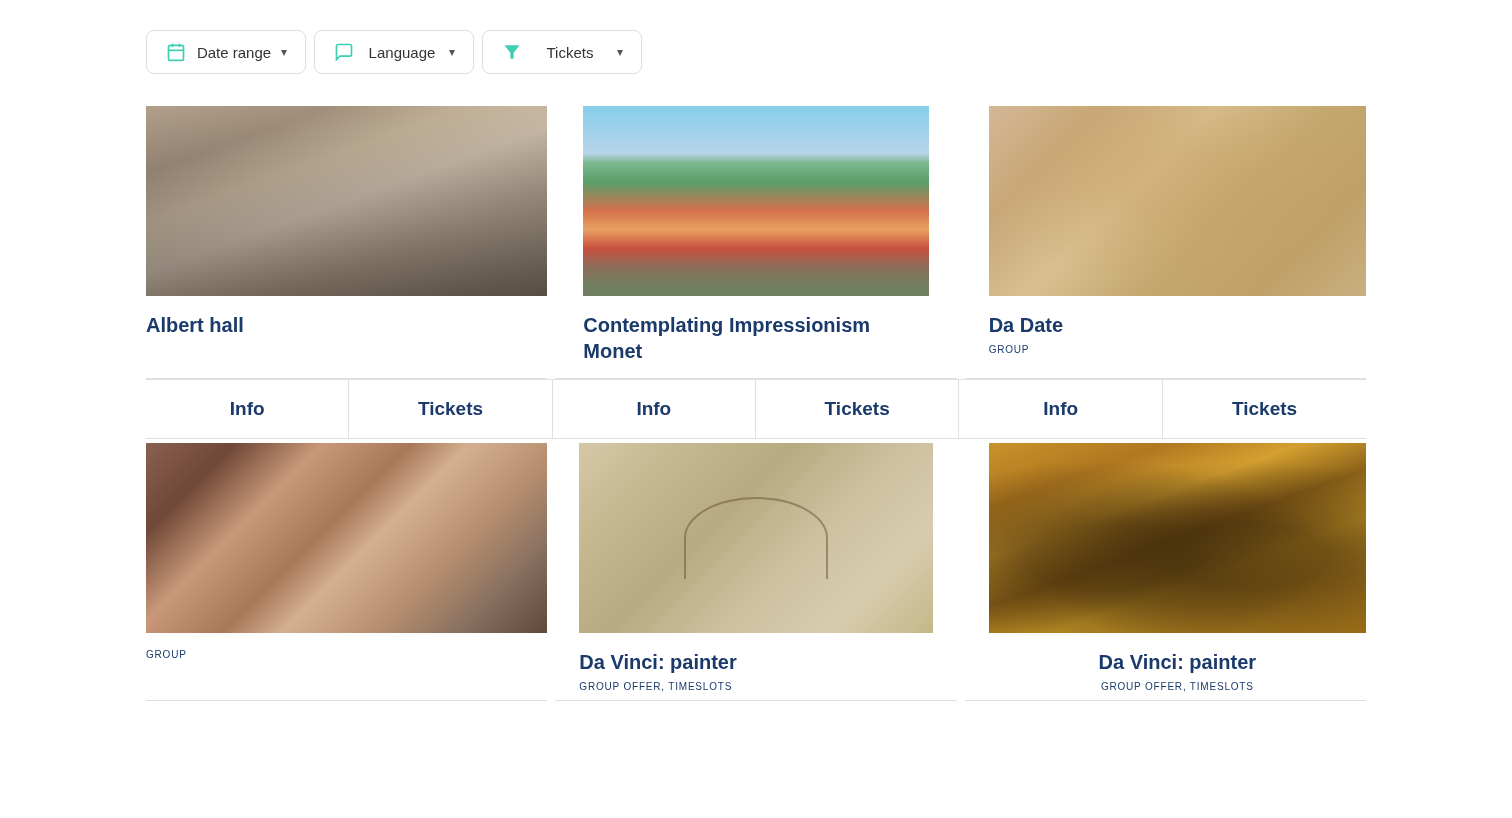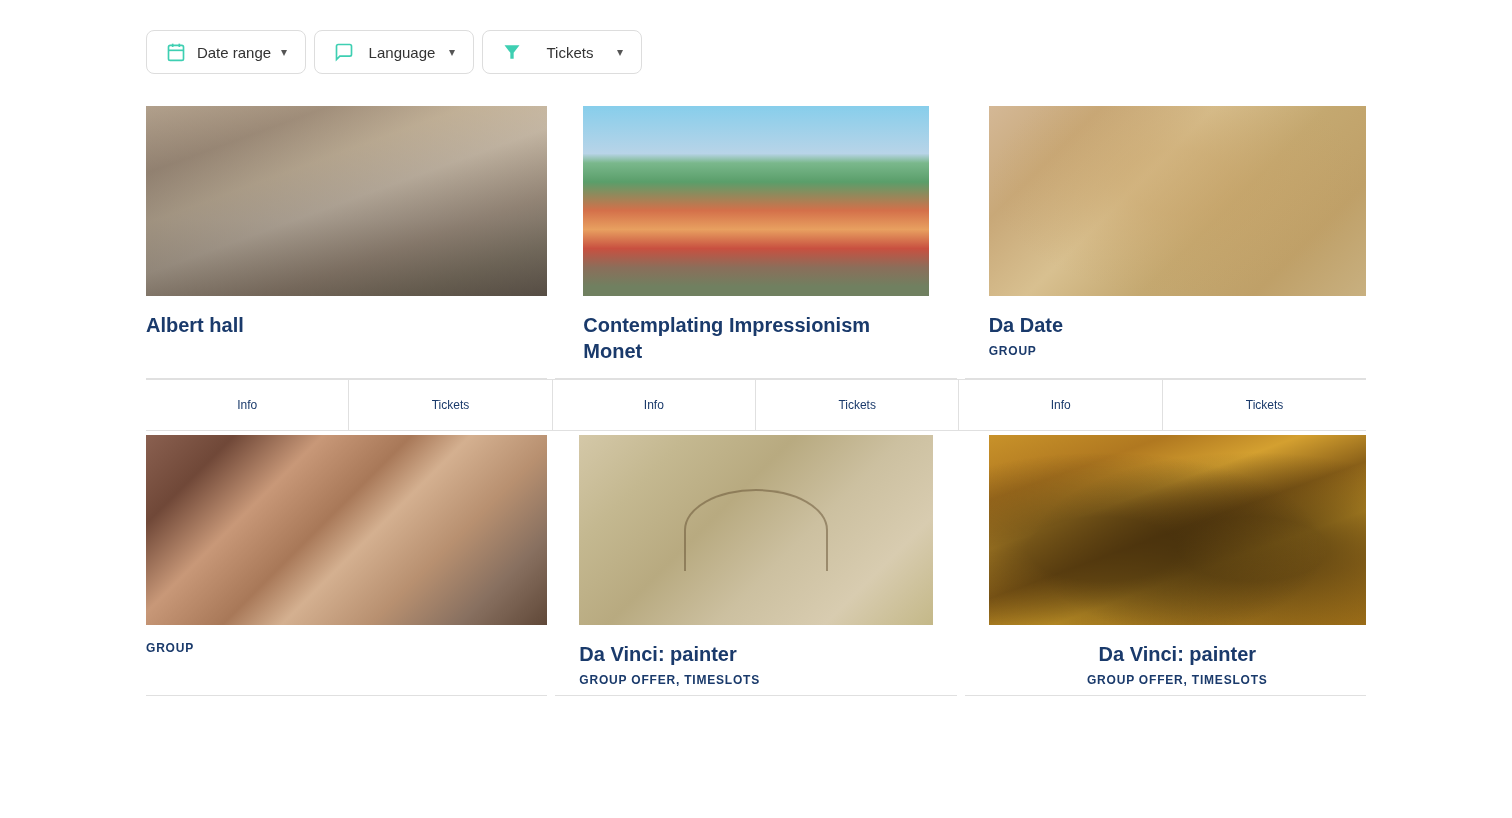--- a/index.html
+++ b/index.html
@@ -134,22 +134,22 @@
 
     .card-title {
       font-size: 20px;
       font-weight: 700;
       color: #1a3a6b;
       line-height: 1.3;
       margin-bottom: 6px;
     }
 
     .card-tag {
-      font-size: 12px;
-      font-weight: 700;
+      font-size: 10px;
+      font-weight: 400;
       color: #1a3a6b;
       letter-spacing: 0.8px;
       text-transform: uppercase;
     }
 
     
     .tab-row {
       display: grid;
       grid-template-columns: repeat(3, 1fr);
       border-top: 1px solid #e0e0e0;
@@ -164,22 +164,22 @@
     .tab-cell-pair:last-child {
       border-right: none;
     }
 
     .tab-cell {
       flex: 1;
       display: flex;
       align-items: center;
       justify-content: center;
       padding: 18px 10px;
-      font-size: 12px;
-      font-weight: 400;
+      font-size: 19px;
+      font-weight: 700;
       color: #1a3a6b;
       cursor: pointer;
       border-right: 1px solid #e0e0e0;
       background: #fff;
     }
     .tab-cell:last-child {
       border-right: none;
     }
   </style>
 </head>

